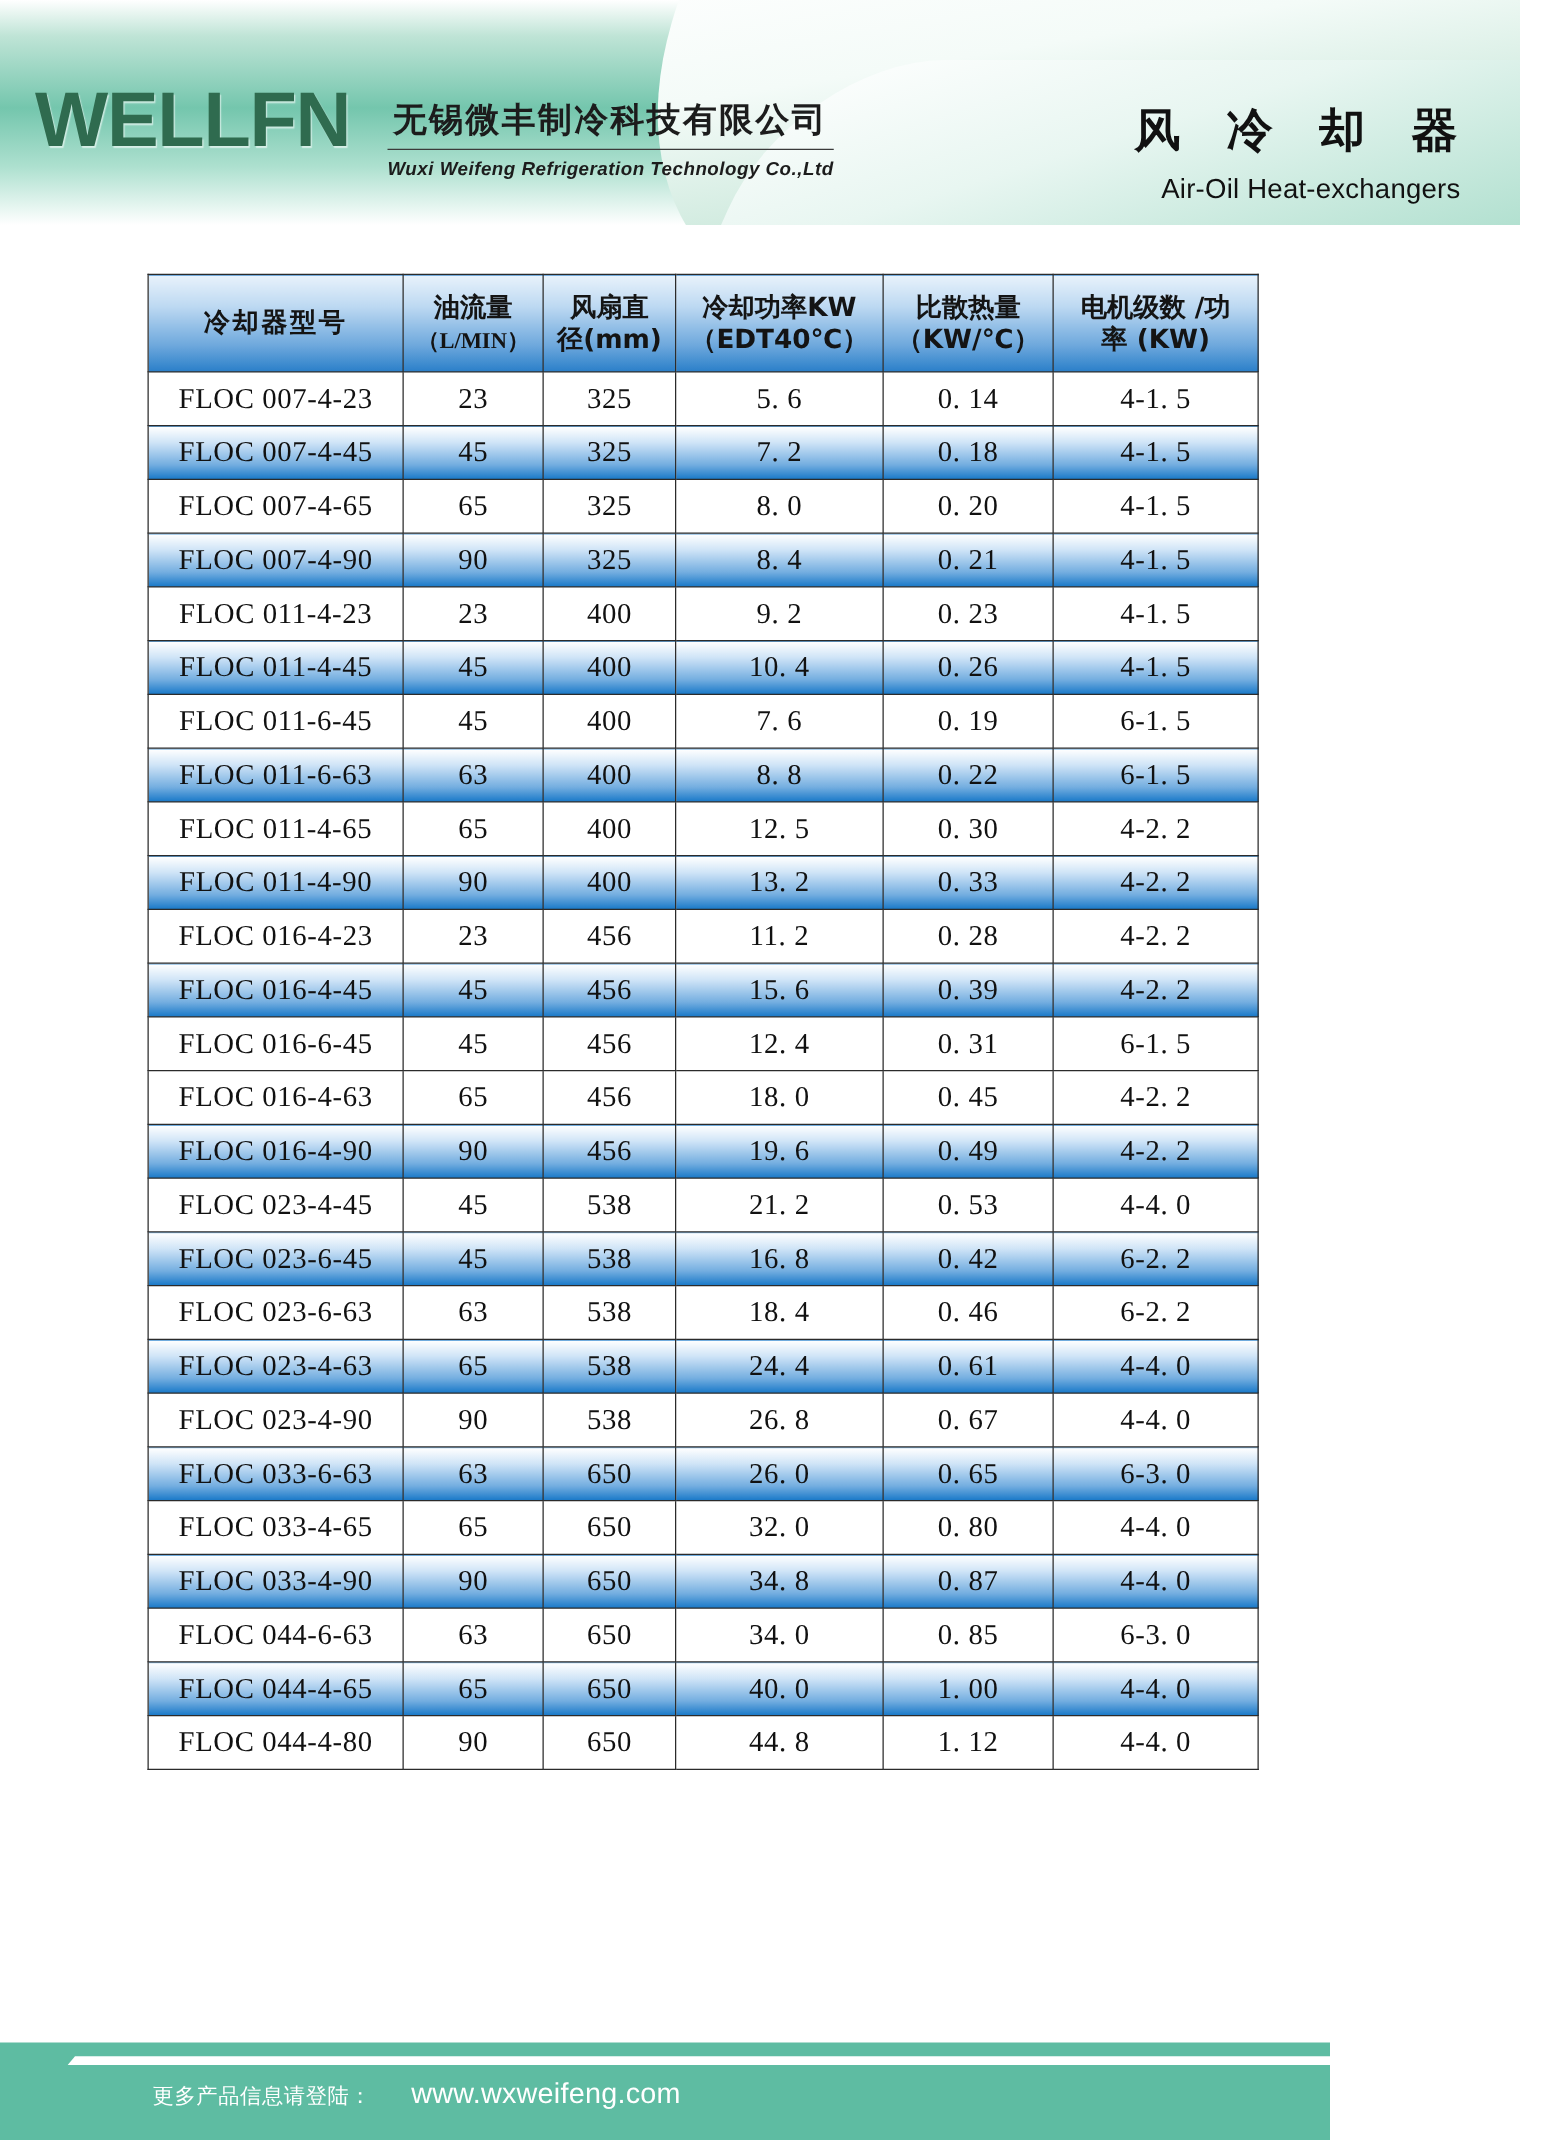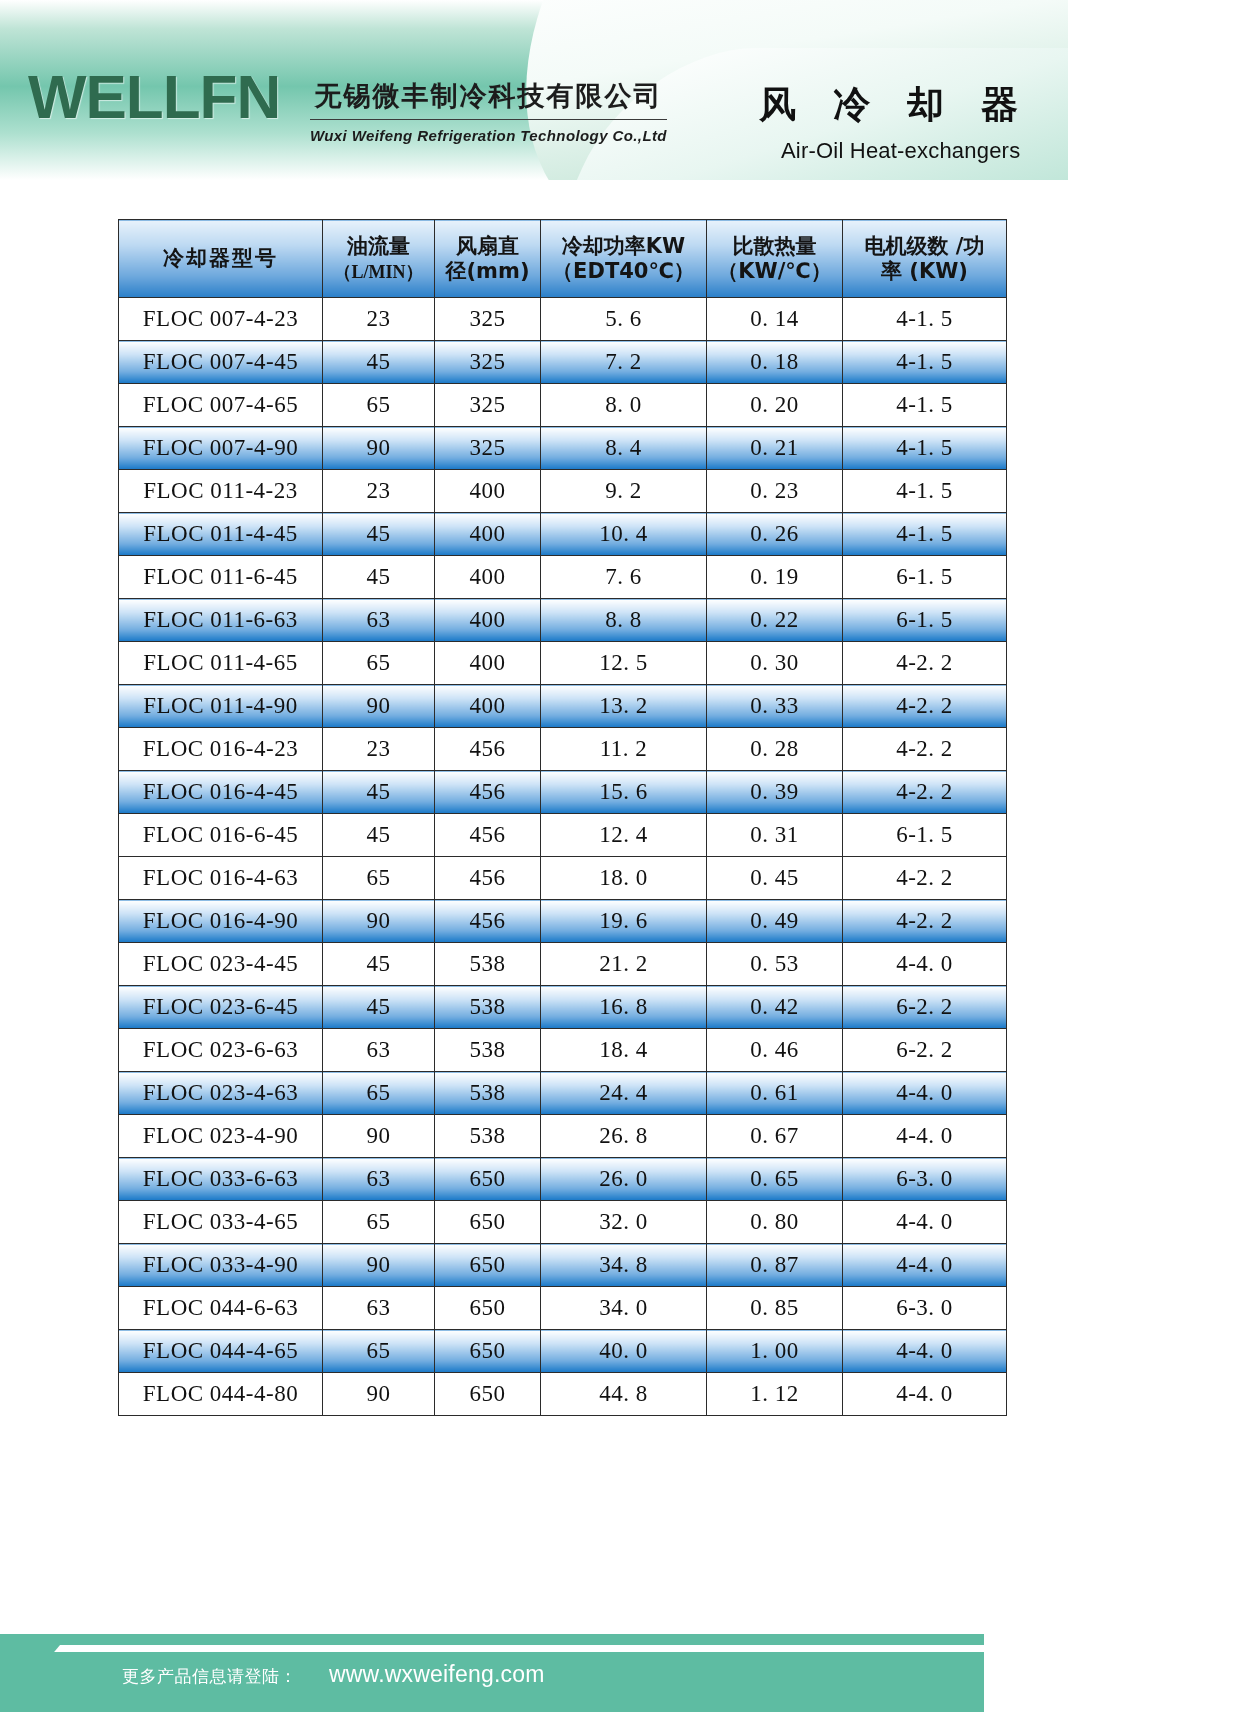--- a/index.html
+++ b/index.html
@@ -9,21 +9,21 @@
     height: 1712px;
     background: #ffffff;
     font-family: "Liberation Serif", "DejaVu Serif", serif;
     position: relative;
     overflow: hidden;
   }
 
   
   .header {
     position: relative;
-    width: 1068px;
+    width: 1216px;
     height: 180px;
     background: linear-gradient(180deg, #ffffff 0%, #bfe4d6 16%, #74c6ad 48%, #ade0cf 74%, #ffffff 100%);
     overflow: hidden;
   }
   
   .header-swoosh {
     position: absolute;
     left: 560px;
     top: -40px;
     width: 760px;
@@ -178,21 +178,21 @@
   col.c-fan   { width: 106px; }
   col.c-power { width: 166px; }
   col.c-heat  { width: 136px; }
   col.c-motor { width: 164px; }
 
   
   .footer {
     position: absolute;
     left: 0;
     bottom: 0;
-    width: 984px;
+    width: 1064px;
     height: 78px;
     background: #5ebca2;
     overflow: hidden;
   }
   .footer-stripe {
     position: absolute;
     left: 60px;
     top: 11px;
     width: 1180px;
     height: 7px;

